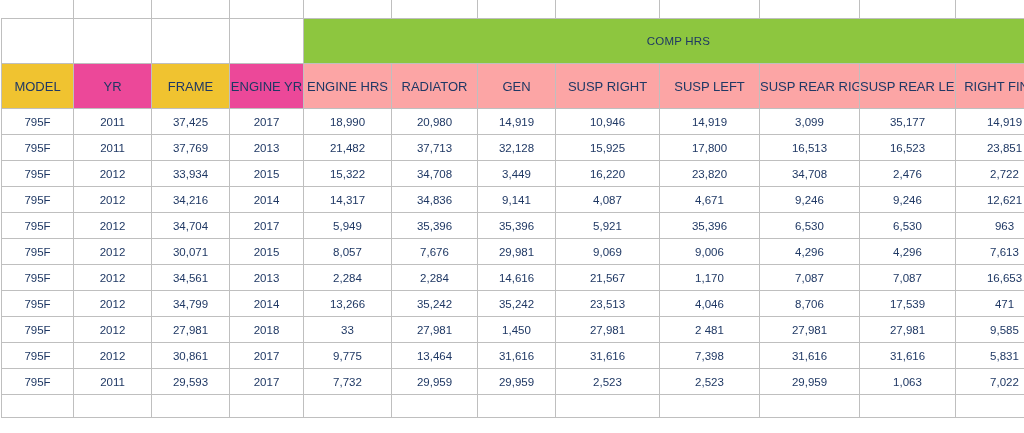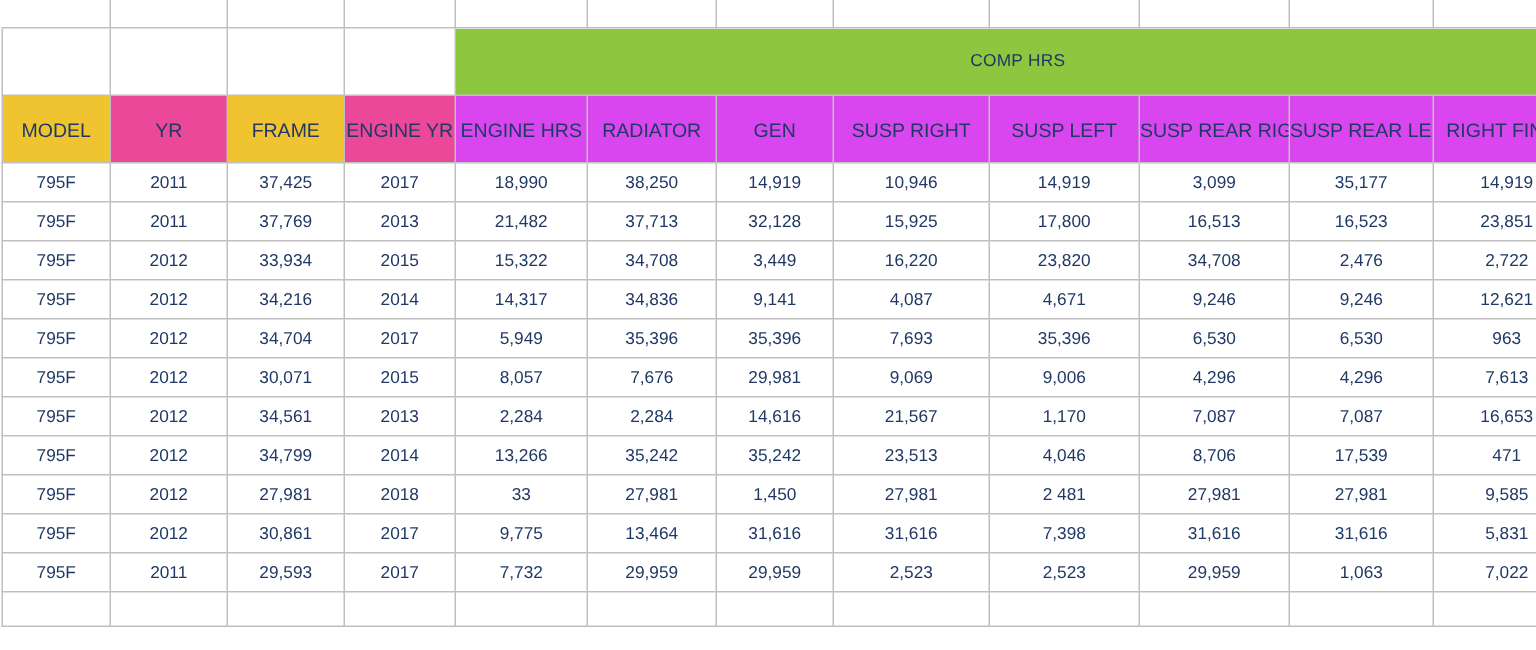--- a/index.html
+++ b/index.html
@@ -68,21 +68,21 @@
   }
   td.hdr-amber {
     background: #f0c330;
     color: #8a2f1a;
   }
   td.hdr-blue {
     background: #ec4899;
     color: #1f3864;
   }
   td.hdr-green {
-    background: #d946ef;
+    background: #fca5a5;
     color: #1f3864;
   }
   
   tr.data-row td {
     height: 25px;
     background: #ffffff;
   }
   td.c-dim {
     color: #8eaadb;
   }
@@ -148,21 +148,21 @@
         <td class="hdr-green">RIGHT FINAL</td>
       </tr>
     </tbody>
     <tbody id="rows-body">
         <tr class="data-row">
           <td>795F</td>
           <td>2011</td>
           <td>37,425</td>
           <td>2017</td>
           <td>18,990</td>
-          <td>38,250</td>
+          <td>20,980</td>
           <td>14,919</td>
           <td>10,946</td>
           <td>14,919</td>
           <td>3,099</td>
           <td>35,177</td>
           <td>14,919</td>
         </tr>
         <tr class="data-row">
           <td>795F</td>
           <td>2011</td>
@@ -206,21 +206,21 @@
           <td>12,621</td>
         </tr>
         <tr class="data-row">
           <td>795F</td>
           <td>2012</td>
           <td>34,704</td>
           <td>2017</td>
           <td>5,949</td>
           <td>35,396</td>
           <td>35,396</td>
-          <td>7,693</td>
+          <td>5,921</td>
           <td>35,396</td>
           <td>6,530</td>
           <td>6,530</td>
           <td>963</td>
         </tr>
         <tr class="data-row">
           <td>795F</td>
           <td>2012</td>
           <td>30,071</td>
           <td>2015</td>

